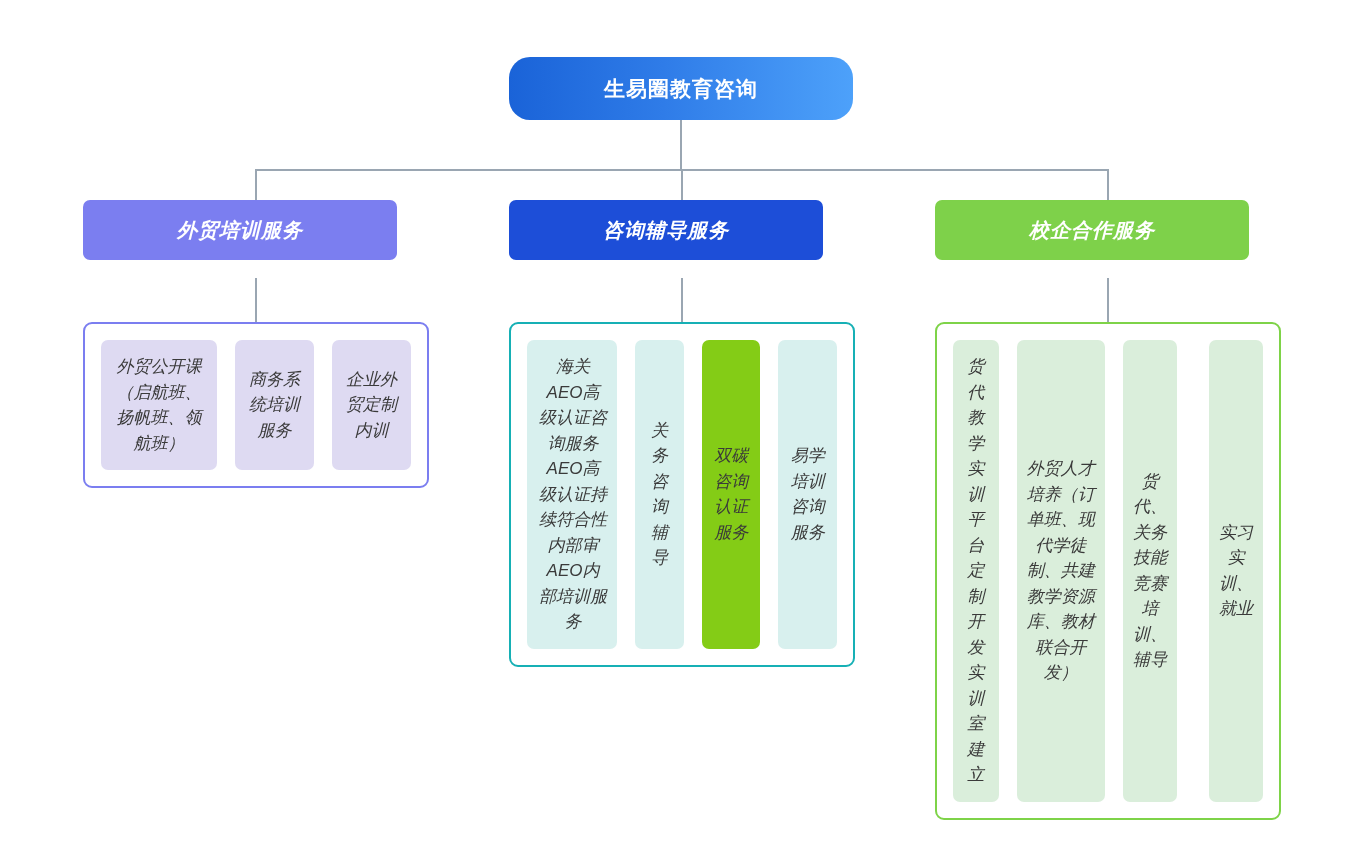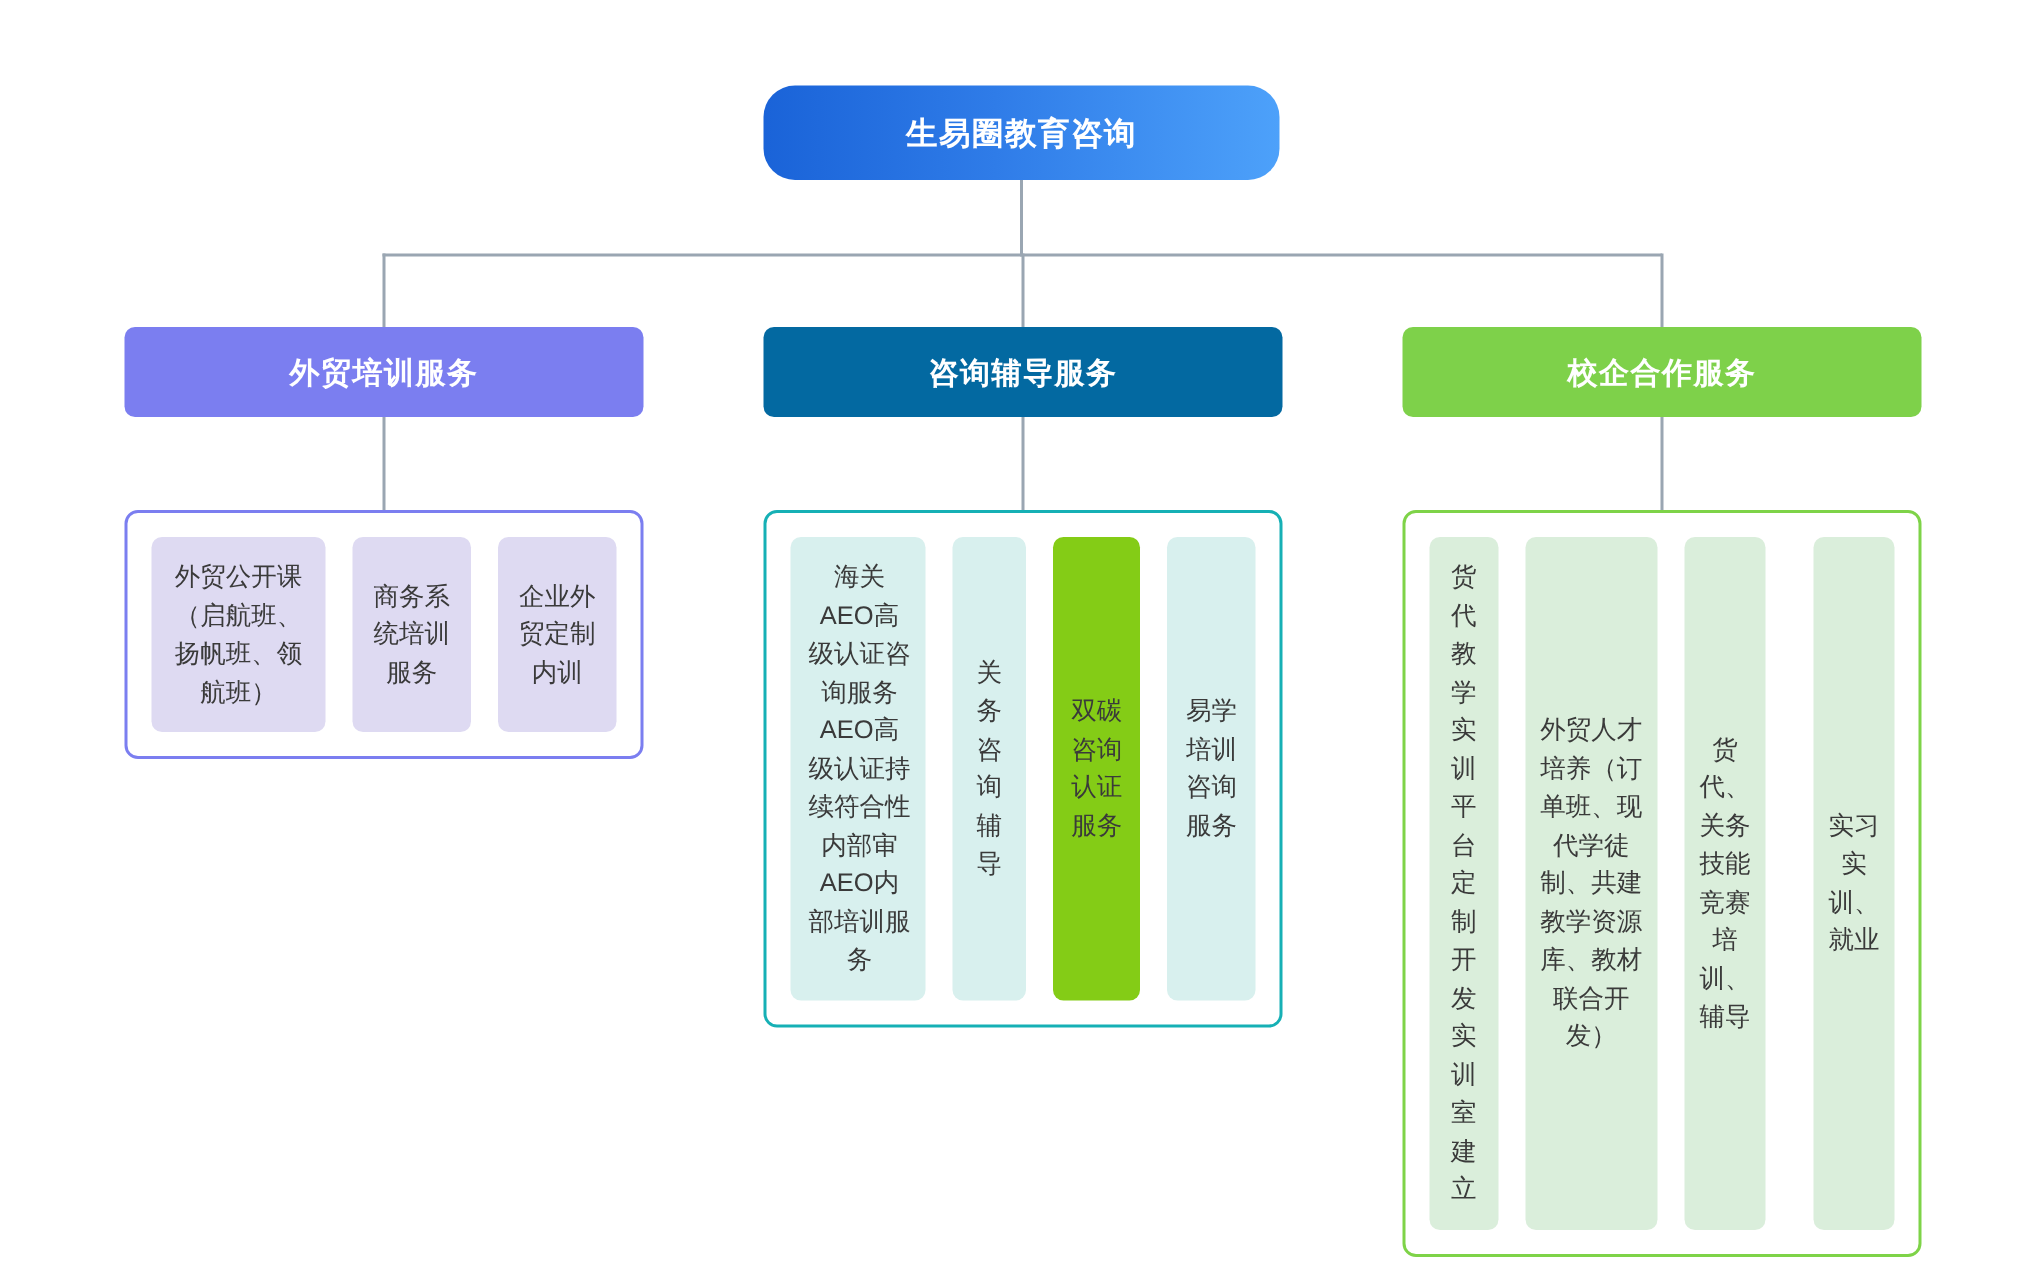--- a/index.html
+++ b/index.html
@@ -52,22 +52,23 @@
     letter-spacing: 1px;
     display: flex;
     align-items: center;
     justify-content: center;
     box-sizing: border-box;
   }
 
   
   .column {
     position: absolute;
-    top: 218px;
-    width: 346px;
+    top: 200px;
+    width: 314px;
+    font-style: italic;
   }
   .col-0 { left: 83px; }
   .col-1 { left: 509px; }
   .col-2 { left: 935px; }
 
   .col-header {
     height: 60px;
     border-radius: 7px;
     color: #ffffff;
     font-size: 20px;
@@ -135,21 +136,21 @@
     </div>
     <div class="col-body" style="border-color: rgb(123, 126, 240);">
       <div class="leaf" style="background: rgb(222, 218, 242);">外贸公开课
 （启航班、扬帆班、领航班）</div>
       <div class="leaf" style="background: rgb(222, 218, 242);">商务系统培训服务</div>
       <div class="leaf" style="background: rgb(222, 218, 242);">企业外贸定制内训</div>
     </div>
   </div>
 
   <div class="column col-1">
-    <div class="col-header" style="background: #0369a1;">
+    <div class="col-header" style="background: #1d4ed8;">
       <span>咨询辅导服务</span>
     </div>
     <div class="col-body" style="border-color: rgb(22, 176, 181);">
       <div class="leaf" style="background: rgb(216, 240, 238); padding-left: 12px;">海关AEO高级认证咨询服务
 AEO高级认证持续符合性内部审
 AEO内部培训服务</div>
       <div class="leaf" style="background: rgb(216, 240, 238);">关务咨询辅导</div>
       <div class="leaf" style="background: #84cc16;">双碳咨询认证服务</div>
       <div class="leaf" style="background: rgb(216, 240, 238);">易学培训咨询服务</div>
     </div>

